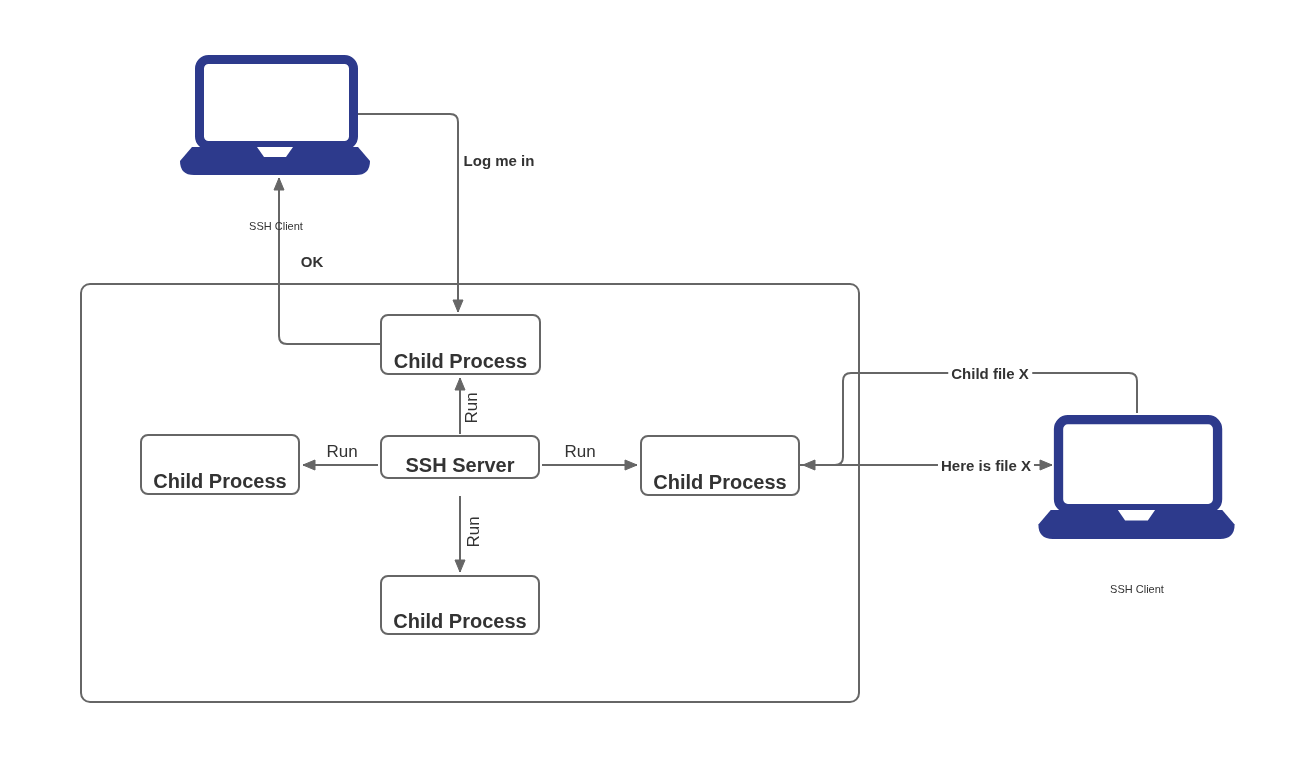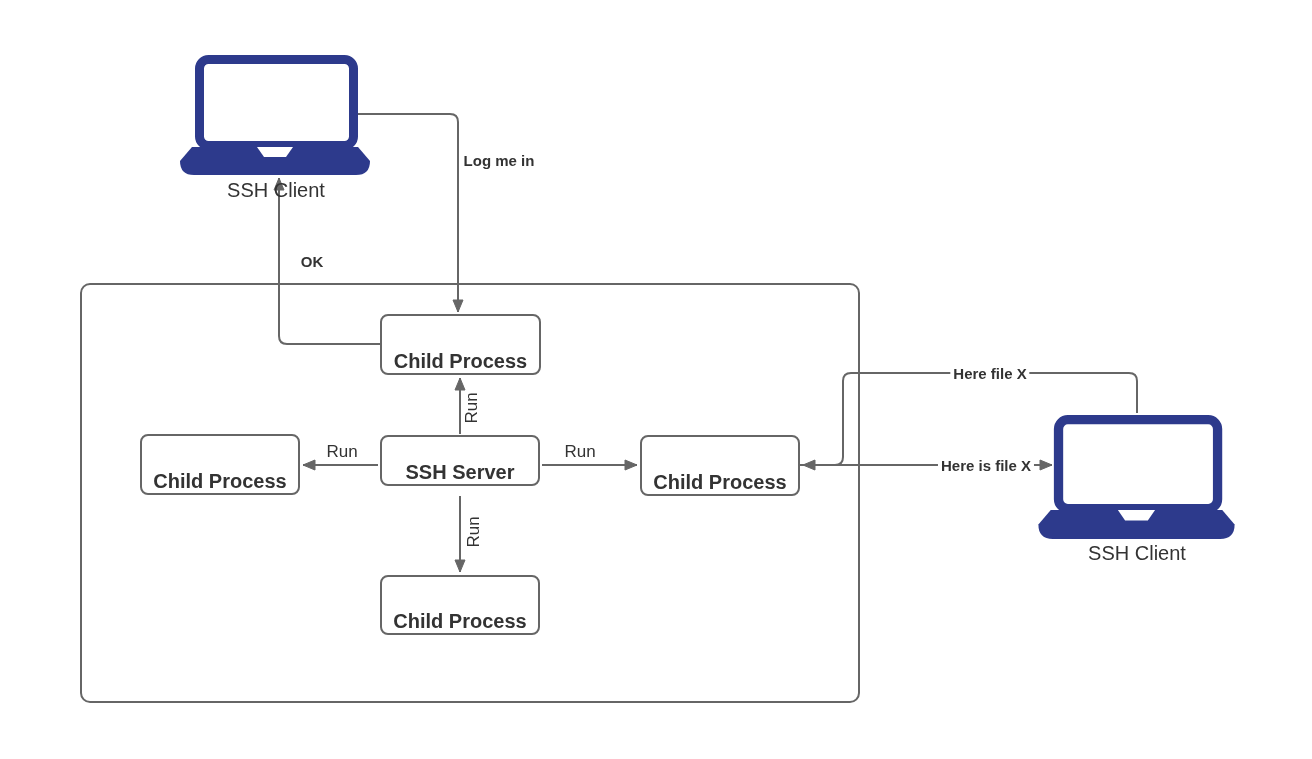--- a/index.html
+++ b/index.html
@@ -57,24 +57,25 @@
     font-size: 17px;
     font-weight: normal;
     color: var(--text);
     white-space: nowrap;
     line-height: 1;
   }
   .run-label.vertical { transform: translate(-50%, -50%) rotate(-90deg); }
   .client-label {
     position: absolute;
     transform: translate(-50%, -50%);
-    font-size: 20px;
+    font-size: 11px;
     color: var(--text);
     white-space: nowrap;
     line-height: 1;
+    margin-top: 36px;
   }
 </style>
 </head>
 <body>
 
 <div class="canvas">
 
   <svg width="1312" height="759" viewBox="0 0 1312 759">
     <defs>
       <marker id="arrow" markerUnits="userSpaceOnUse" markerWidth="14" markerHeight="12" refX="13" refY="6" orient="auto">
@@ -103,38 +104,38 @@
   <div class="container-box"></div>
 
   <div class="node" style="left:380px; top:314px; width:161px; height:61px;">
     <span>Child Process</span>
   </div>
 
   <div class="node" style="left:140px; top:434px; width:160px; height:61px;">
     <span>Child Process</span>
   </div>
 
-  <div class="node" style="left:380px; top:435px; width:160px; height:51px;">
+  <div class="node" style="left:380px; top:435px; width:160px; height:44px;">
     <span>SSH Server</span>
   </div>
 
   <div class="node" style="left:640px; top:435px; width:160px; height:61px;">
     <span>Child Process</span>
   </div>
 
   <div class="node" style="left:380px; top:575px; width:160px; height:60px;">
     <span>Child Process</span>
   </div>
 
   <div class="client-label" style="left:276px; top:190px;">SSH Client</div>
   <div class="client-label" style="left:1137px; top:553px;">SSH Client</div>
 
   <div class="edge-label" style="left:461px; top:160px;">Log me in</div>
   <div class="edge-label" style="left:274px; top:261px;">OK</div>
-  <div class="edge-label bg" style="left:952px; top:373px;">Here file X</div>
+  <div class="edge-label bg" style="left:952px; top:373px;">Child file X</div>
   <div class="edge-label bg" style="left:948px; top:465px;">Here is file X</div>
 
   <div class="run-label vertical" style="left:471px; top:408px;">Run</div>
   <div class="run-label" style="left:342px; top:451px;">Run</div>
   <div class="run-label" style="left:580px; top:451px;">Run</div>
   <div class="run-label vertical" style="left:473px; top:532px;">Run</div>
 
 </div>
 
 </body></html>

